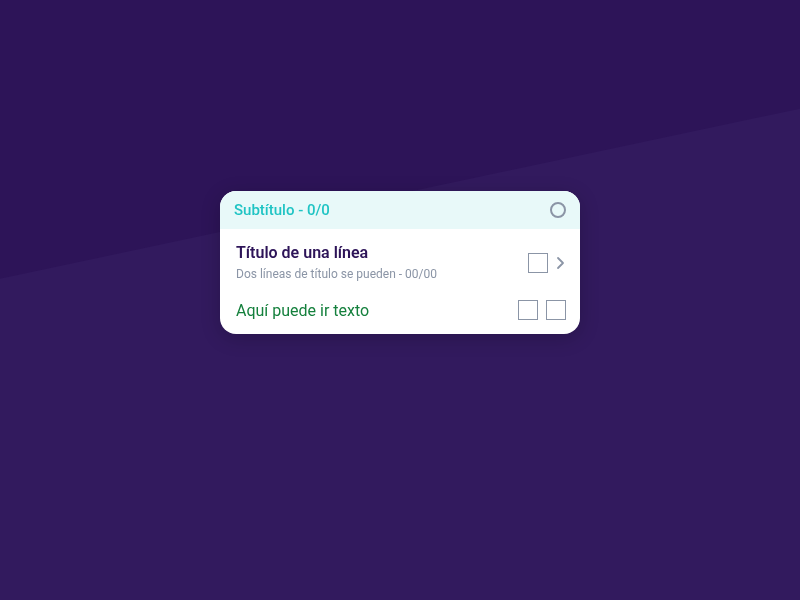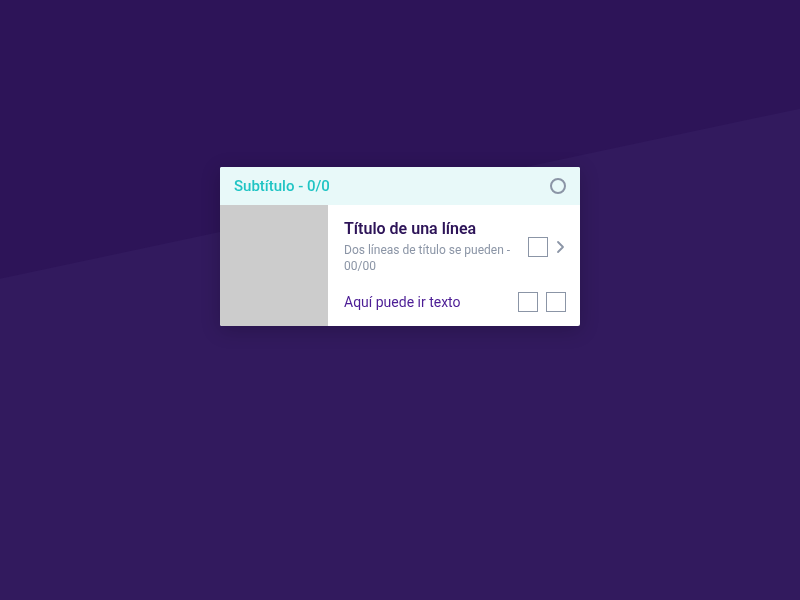--- a/index.html
+++ b/index.html
@@ -17,24 +17,24 @@
       left: -100px;
       width: 1100px;
       height: 500px;
       background: #321a5e;
       transform: rotate(-12deg);
       transform-origin: left top;
     }
     .card {
       position: absolute;
       left: 220px;
-      top: 167px;
+      top: 191px;
       width: 360px;
       background: #ffffff;
-      border-radius: 2px;
+      border-radius: 16px;
       box-shadow: 0 4px 20px rgba(0,0,0,0.2);
       overflow: hidden;
     }
     .card-header {
       background: #e8f9f9;
       padding: 10px 14px;
       display: flex;
       align-items: center;
       justify-content: space-between;
     }
@@ -44,20 +44,21 @@
       font-weight: 500;
     }
     .circle-icon {
       width: 16px;
       height: 16px;
       border: 2px solid #8b95a6;
       border-radius: 50%;
     }
     .card-body {
       display: flex;
+      flex-direction: column;
     }
     .image-placeholder {
       width: 108px;
       background: #cccccc;
       flex-shrink: 0;
     }
     .content {
       flex: 1;
       padding: 14px 14px 14px 16px;
     }
@@ -78,22 +79,22 @@
       font-size: 16px;
       font-weight: 600;
       margin-bottom: 4px;
     }
     .subtitle-line {
       color: #8b95a6;
       font-size: 12px;
       line-height: 1.35;
     }
     .footer-text {
-      color: #4c1d95;
-      font-size: 14px;
+      color: #15803d;
+      font-size: 16px;
     }
     .controls {
       display: flex;
       align-items: center;
       gap: 8px;
     }
     .box {
       width: 20px;
       height: 20px;
       border: 1.5px solid #8b95a6;

